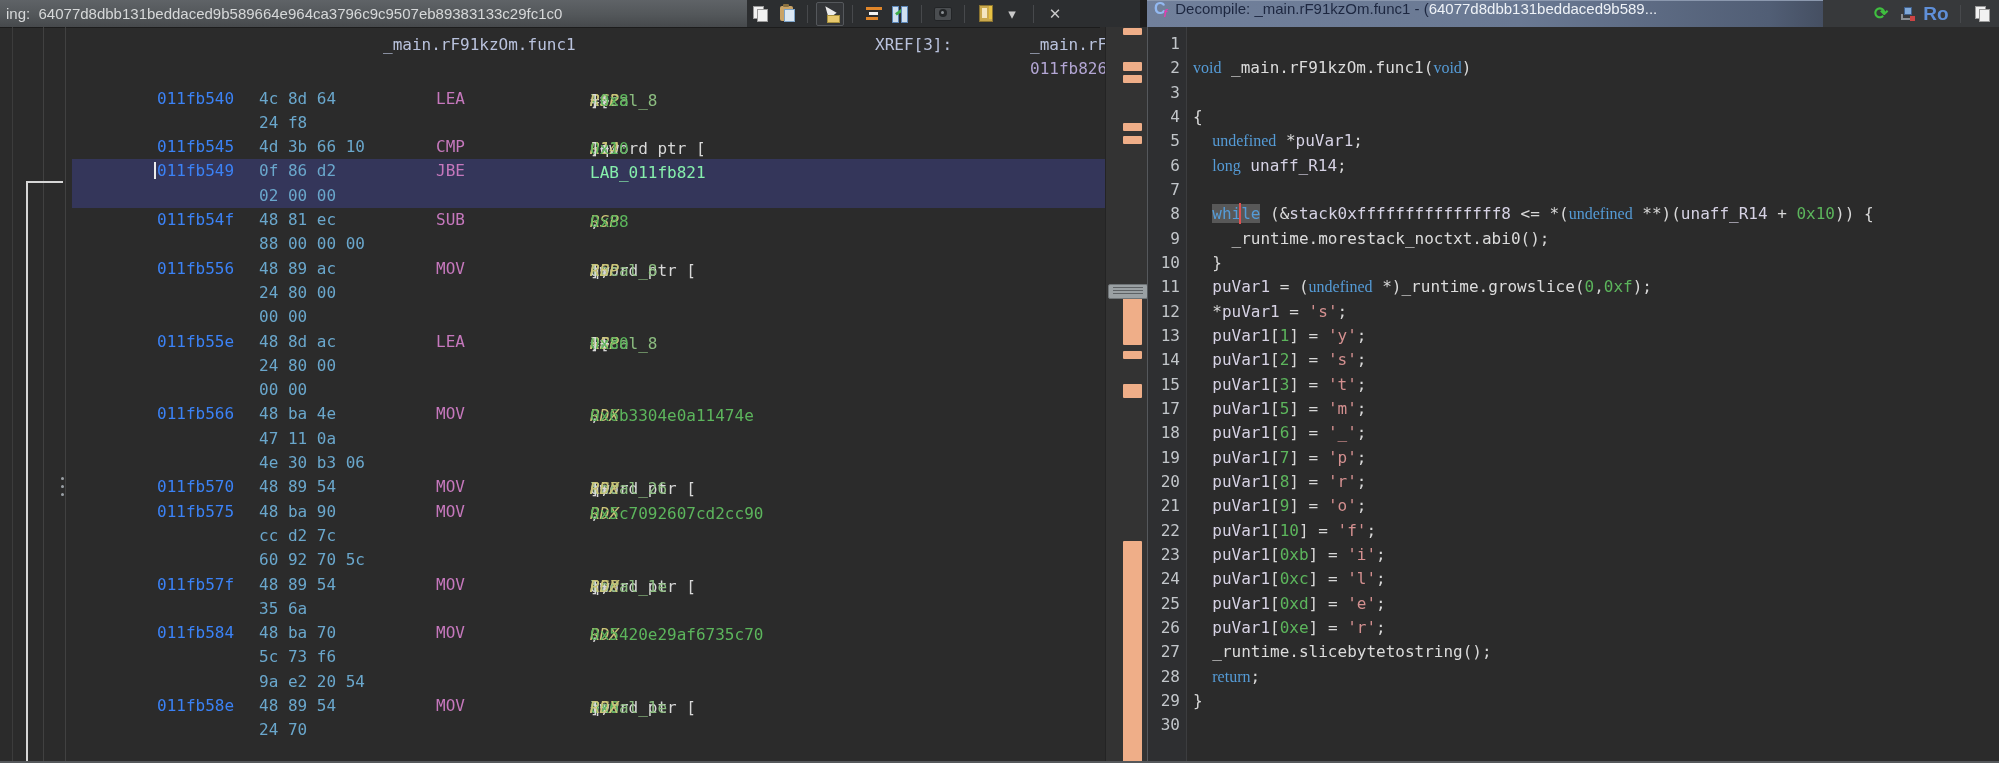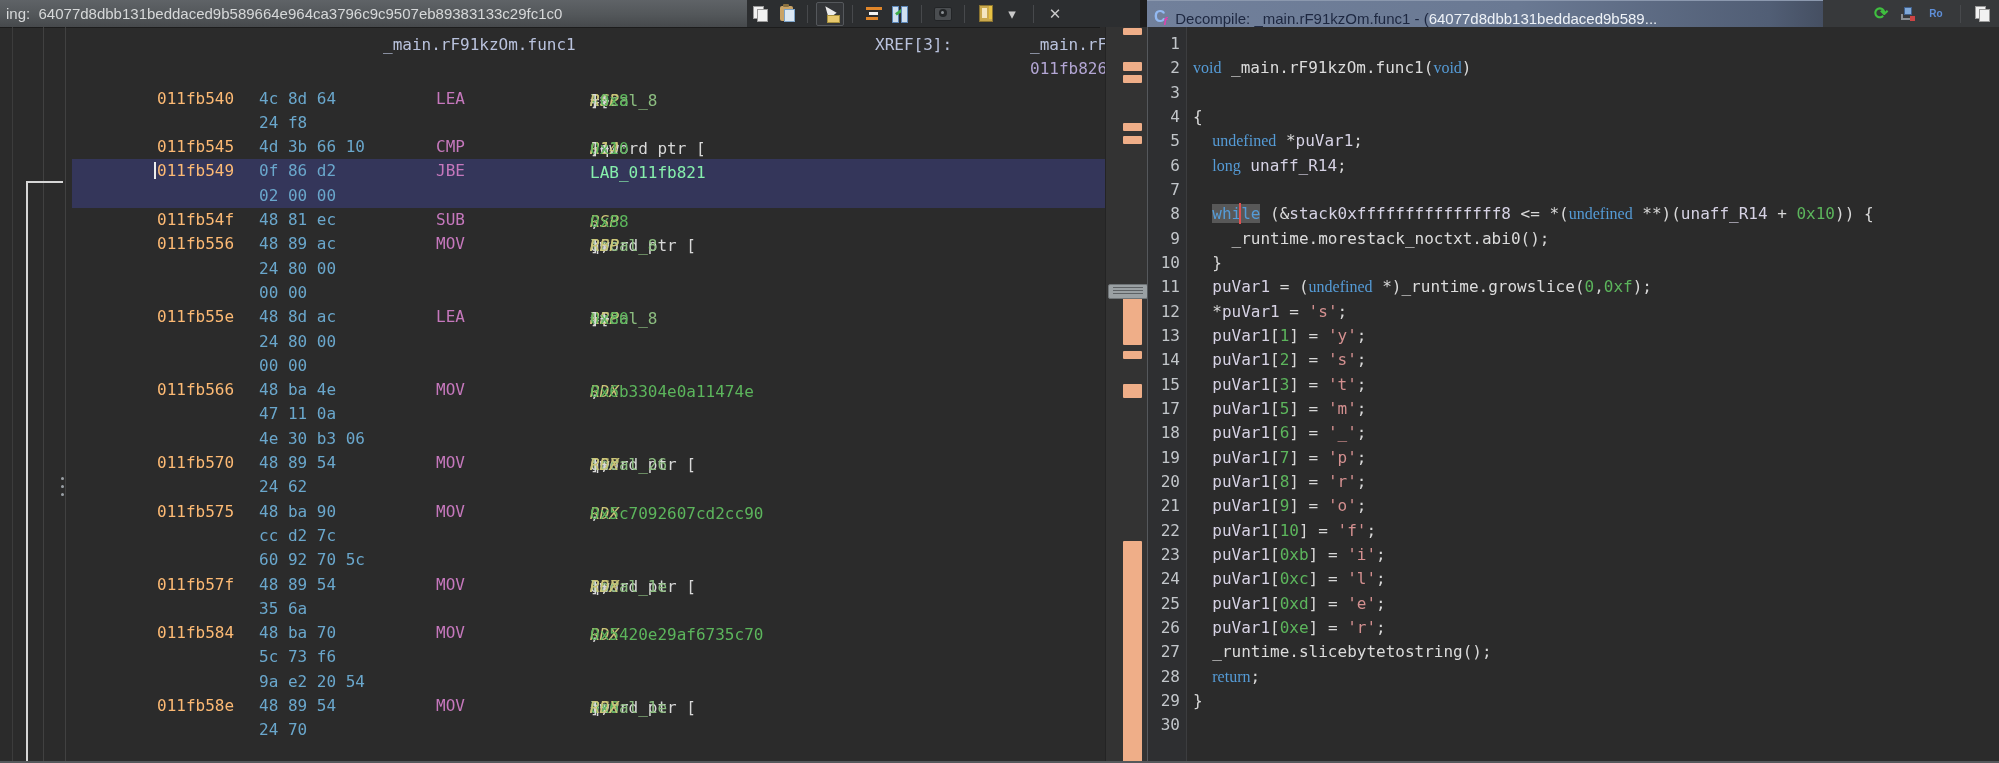--- a/index.html
+++ b/index.html
@@ -10,21 +10,21 @@
     background:linear-gradient(180deg,#5f6367 0%,#53575a 55%,#46494c 100%);
     border-bottom:1px solid #1c1c1c;}
   .titlebar-text{position:absolute;left:6px;top:5px;font-size:15px;color:#d6d8d9;white-space:pre;}
   .iconzone{position:absolute;left:747px;top:0;width:393px;height:27px;background:#2c2e30;
     display:flex;align-items:center;}
   .tsep{width:1px;height:18px;background:#47494c;margin:0 8px;}
   .tbtn{width:26px;height:22px;display:flex;align-items:center;justify-content:center;position:relative;flex:none;}
   .tbtn.pressed{border:1px solid #55585c;background:#333538;border-radius:2px;}
   .divgap{position:absolute;left:1140px;top:0;width:7px;height:27px;background:#1e1e1e;}
   .dheader{position:absolute;left:1147px;top:0;width:852px;height:27px;display:flex;border-bottom:1px solid #1c1c1c;}
-  .dtitle{flex:1;display:flex;align-items:flex-end;
+  .dtitle{flex:1;display:flex;align-items:flex-start;
     background:linear-gradient(90deg,#71809b 0%,#6a7993 55%,#515e75 92%,#454f62 100%);
     box-shadow:inset 0 1px 0 #8b98ae;}
   .dtitle-dark{font-size:15px;color:#1d2740;white-space:pre;}
   .dtitle-light{font-size:15px;color:#eef2f7;white-space:pre;}
   .dicons{width:172px;background:#37393b;display:flex;align-items:center;justify-content:flex-end;padding-right:4px;}
   
   .ic{position:relative;display:inline-block;}
   .ic-copy{width:14px;height:15px;}
   .ic-copy::before,.ic-copy::after{content:'';position:absolute;width:9px;height:11px;background:#f2f2f2;border:1px solid #9a9a9a;}
   .ic-copy::before{left:0;top:0;}
@@ -52,36 +52,36 @@
   .ic-camera::after{content:'';position:absolute;left:6px;top:3px;width:3px;height:3px;border-radius:50%;background:#8d9296;}
   .ic-clone{width:12px;height:15px;background:#caa94e;border:1px solid #8a7330;}
   .ic-clone::before{content:'';position:absolute;left:2px;top:2px;width:5px;height:10px;background:#f4e6c0;}
   .ic-clone::after{content:'';position:absolute;right:0px;top:0;width:3px;height:13px;background:#e8c243;}
   .glyph{font-size:15px;color:#c9c9c9;line-height:1;}
   .ic-refresh{font-size:17px;font-weight:bold;color:#3fbf3f;line-height:1;}
   .ic-graph{width:16px;height:14px;}
   .ic-graph::before{content:'';position:absolute;left:5px;top:0;width:6px;height:6px;background:#7fa8d8;border:1px solid #40608c;}
   .ic-graph::after{content:'';position:absolute;right:0;bottom:0;width:5px;height:5px;background:#cc4444;}
   .ic-graph .st{position:absolute;left:2px;top:7px;width:11px;height:4px;border-left:2px solid #8a8f94;border-bottom:2px solid #8a8f94;}
-  .ro-label{font-size:10px;font-weight:bold;color:#5f8fd8;}
+  .ro-label{font-size:19px;font-weight:bold;color:#5f8fd8;}
   .dec-c{font-size:16px;font-weight:bold;color:#93b9f2;}
   .dec-f{font-size:11px;font-style:italic;font-weight:bold;color:#e040b0;margin-left:-2px;vertical-align:-3px;}
   
   .listing{position:absolute;left:0;top:27px;width:1105px;height:736px;overflow:hidden;
     font-family:"DejaVu Sans Mono", monospace;font-size:16px;}
   .guide{position:absolute;top:0;bottom:0;width:1px;background:#414141;}
   .bracket-h{position:absolute;left:26px;top:154px;width:37px;height:2px;background:#d6d6d6;}
   .bracket-v{position:absolute;left:26px;top:154px;bottom:0;width:2px;background:#d6d6d6;}
   .dots{position:absolute;left:61px;top:450px;}
   .dots i{display:block;width:3px;height:3px;border-radius:50%;background:#9aa0a6;margin-bottom:5px;}
   .lrows{position:absolute;left:0;top:0;right:0;padding-top:6px;}
   .lrow{position:relative;height:24.3px;white-space:pre;}
   .lrow.sel::before{content:'';position:absolute;left:72px;right:-3px;top:0;bottom:0;background:#34365a;}
   .lrow span{position:absolute;top:2px;z-index:1;}
-  .la{left:157px;color:#fdba74;}
+  .la{left:157px;color:#3b82f6;}
   .lb{left:259px;color:#6aa7cc;}
   .lm{left:436px;color:#c678bd;}
   .lo{left:590px;color:#d8d8d8;}
   .hlabel{left:383px;color:#b9c2dd;}
   .hxref{left:875px;color:#b9c2dd;}
   .href{left:1030px;color:#b9c2dd;width:75px;overflow:hidden;}
   .href2{left:1030px;color:#b3a6d4;width:75px;overflow:hidden;}
   .caret{left:154px !important;top:3px !important;width:2px;height:17px;background:#ececec;}
   .spacer{height:5px;}
   
@@ -203,31 +203,31 @@
   <div class="lrows" id="lrows">
       <div class="lrow"><span class="hlabel">_main.rF91kzOm.func1</span><span class="hxref">XREF[3]:</span><span class="href">_main.rF9</span></div>
       <div class="lrow"><span class="href2">011fb826(</span></div>
       <div class="spacer"></div>
       <div class="lrow"><span class="la">011fb540</span><span class="lb">4c 8d 64</span><span class="lm">LEA</span><span class="lo"><span class="tk-r">R12</span><span class="tk-p">=&gt;</span><span class="tk-l">local_8</span><span class="tk-p">,[</span><span class="tk-r">RSP</span><span class="tk-p"> + </span><span class="tk-n">-0x8</span><span class="tk-p">]</span></span></div>
       <div class="lrow"><span class="lb">24 f8</span></div>
       <div class="lrow"><span class="la">011fb545</span><span class="lb">4d 3b 66 10</span><span class="lm">CMP</span><span class="lo"><span class="tk-r">R12</span><span class="tk-p">,qword ptr [</span><span class="tk-r">R14</span><span class="tk-p"> + </span><span class="tk-n">0x10</span><span class="tk-p">]</span></span></div>
       <div class="lrow sel"><span class="caret"></span><span class="la">011fb549</span><span class="lb">0f 86 d2</span><span class="lm">JBE</span><span class="lo"><span class="tk-b">LAB_011fb821</span></span></div>
       <div class="lrow sel"><span class="lb">02 00 00</span></div>
       <div class="lrow"><span class="la">011fb54f</span><span class="lb">48 81 ec</span><span class="lm">SUB</span><span class="lo"><span class="tk-r">RSP</span><span class="tk-p">,</span><span class="tk-n">0x88</span></span></div>
+      <div class="lrow"><span class="lb">88 00 00 00</span></div>
       <div class="lrow"><span class="la">011fb556</span><span class="lb">48 89 ac</span><span class="lm">MOV</span><span class="lo"><span class="tk-p">qword ptr [</span><span class="tk-r">RSP</span><span class="tk-p"> + </span><span class="tk-l">local_8</span><span class="tk-p">],</span><span class="tk-r">RBP</span></span></div>
       <div class="lrow"><span class="lb">24 80 00</span></div>
       <div class="lrow"><span class="lb">00 00</span></div>
       <div class="lrow"><span class="la">011fb55e</span><span class="lb">48 8d ac</span><span class="lm">LEA</span><span class="lo"><span class="tk-r">RBP</span><span class="tk-p">=&gt;</span><span class="tk-l">local_8</span><span class="tk-p">,[</span><span class="tk-r">RSP</span><span class="tk-p"> + </span><span class="tk-n">0x80</span><span class="tk-p">]</span></span></div>
       <div class="lrow"><span class="lb">24 80 00</span></div>
       <div class="lrow"><span class="lb">00 00</span></div>
       <div class="lrow"><span class="la">011fb566</span><span class="lb">48 ba 4e</span><span class="lm">MOV</span><span class="lo"><span class="tk-r">RDX</span><span class="tk-p">,</span><span class="tk-n">0x6b3304e0a11474e</span></span></div>
       <div class="lrow"><span class="lb">47 11 0a</span></div>
       <div class="lrow"><span class="lb">4e 30 b3 06</span></div>
       <div class="lrow"><span class="la">011fb570</span><span class="lb">48 89 54</span><span class="lm">MOV</span><span class="lo"><span class="tk-p">qword ptr [</span><span class="tk-r">RSP</span><span class="tk-p"> + </span><span class="tk-l">local_26</span><span class="tk-p">],</span><span class="tk-r">RDX</span></span></div>
-      <div class="lrow"><span class="lb">24 62</span></div>
       <div class="lrow"><span class="la">011fb575</span><span class="lb">48 ba 90</span><span class="lm">MOV</span><span class="lo"><span class="tk-r">RDX</span><span class="tk-p">,</span><span class="tk-n">0x5c7092607cd2cc90</span></span></div>
       <div class="lrow"><span class="lb">cc d2 7c</span></div>
       <div class="lrow"><span class="lb">60 92 70 5c</span></div>
       <div class="lrow"><span class="la">011fb57f</span><span class="lb">48 89 54</span><span class="lm">MOV</span><span class="lo"><span class="tk-p">qword ptr [</span><span class="tk-r">RSP</span><span class="tk-p"> + </span><span class="tk-l">local_1e</span><span class="tk-p">],</span><span class="tk-r">RDX</span></span></div>
       <div class="lrow"><span class="lb">35 6a</span></div>
       <div class="lrow"><span class="la">011fb584</span><span class="lb">48 ba 70</span><span class="lm">MOV</span><span class="lo"><span class="tk-r">RDX</span><span class="tk-p">,</span><span class="tk-n">0x5420e29af6735c70</span></span></div>
       <div class="lrow"><span class="lb">5c 73 f6</span></div>
       <div class="lrow"><span class="lb">9a e2 20 54</span></div>
       <div class="lrow"><span class="la">011fb58e</span><span class="lb">48 89 54</span><span class="lm">MOV</span><span class="lo"><span class="tk-p">qword ptr [</span><span class="tk-r">RSP</span><span class="tk-p"> + </span><span class="tk-l">local_1e</span><span class="tk-p">+</span><span class="tk-n">0x6</span><span class="tk-p">],</span><span class="tk-r">RDX</span></span></div>
       <div class="lrow"><span class="lb">24 70</span></div>

